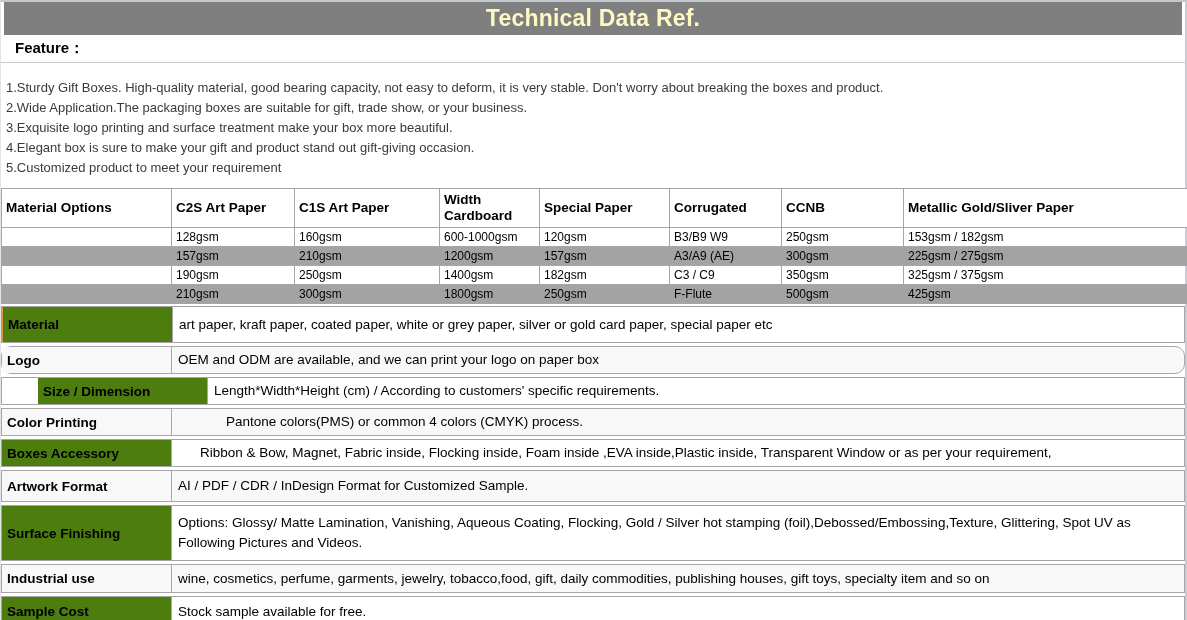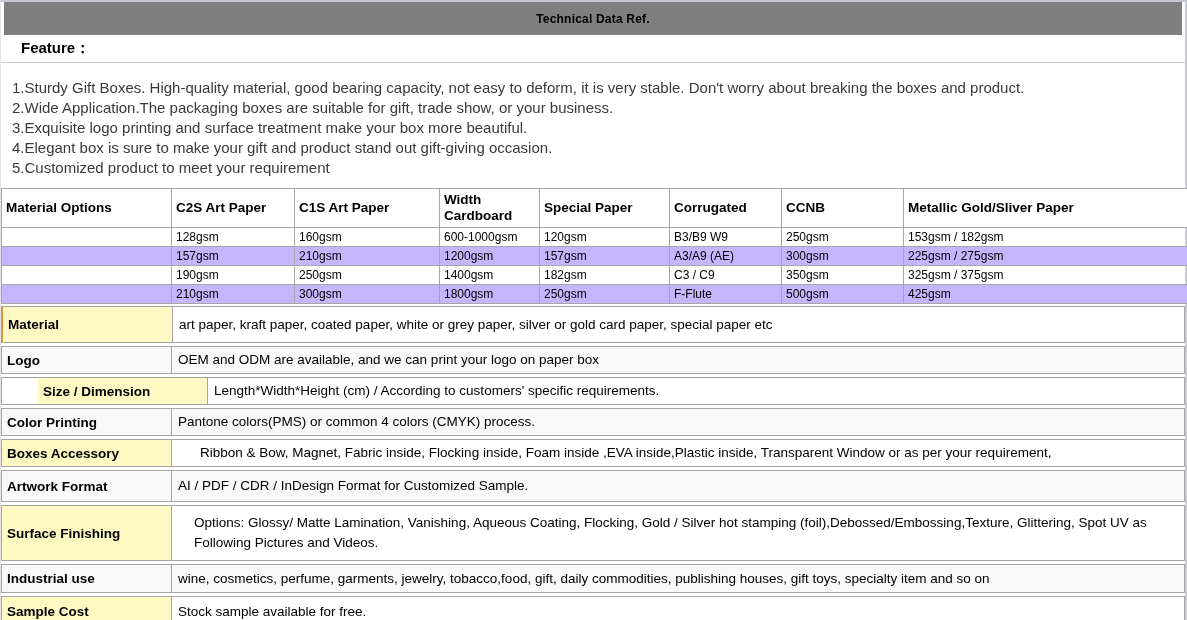--- a/index.html
+++ b/index.html
@@ -9,49 +9,49 @@
     font-family:"Liberation Sans", sans-serif; color:#000;
   }
   .page {
     position:relative; width:1187px; height:620px;
     border-top:2px solid #c3c7cd; border-right:2px solid #caccd2; border-left:1px solid #e4e4e8;
   }
   .title-bar {
     height:33px; margin:0 3px 0 3px; background:#7f7f7f;
     display:flex; align-items:center; justify-content:center;
   }
-  .title-text { color:#000000; font-weight:bold; font-size:12px; letter-spacing:0.2px; }
+  .title-text { color:#fef9c3; font-weight:bold; font-size:23px; letter-spacing:0.2px; }
   .feature-heading {
-    height:28px; display:flex; align-items:center; padding-left:20px;
+    height:28px; display:flex; align-items:center; padding-left:14px;
     font-weight:bold; font-size:15px; border-bottom:1px solid #c9c9c9;
   }
-  .features { padding:15px 8px 0 11px; font-size:15px; color:#3a3a3a; }
+  .features { padding:15px 8px 0 5px; font-size:13px; color:#3a3a3a; }
   .feature-item { line-height:20px; white-space:nowrap; }
 
   table.materials {
     width:1187px; border-collapse:collapse; table-layout:fixed; margin-top:10px;
   }
   table.materials th, table.materials td {
     border:1px solid #a6a6a6; text-align:left; padding:2px 2px 2px 4px;
     overflow:hidden; white-space:normal;
   }
   table.materials th { font-weight:bold; font-size:13.5px; height:39px; line-height:16px; vertical-align:middle; background:#ffffff; }
   table.materials td { font-size:12px; height:19px; vertical-align:middle; }
-  table.materials tr.stripe { background:#c4b5fd; }
+  table.materials tr.stripe { background:#a3a3a3; }
 
   .attrs { margin-top:2px; }
   .attr-row {
     display:flex; align-items:stretch; border:1px solid #a6a6a6; margin-bottom:3px; background:#ffffff;
   }
   .attr-row.faint { background:#f8f8f8; }
   .attr-row.accent { border-left:2px solid #d8973c; }
   .attr-label {
     width:170px; min-width:170px; border-right:1px solid #a6a6a6;
     font-weight:bold; font-size:13.5px; display:flex; align-items:center; padding-left:5px;
-    background:#fef9c3;
+    background:#4d7c0f;
   }
   .attr-row.faint .attr-label { background:#f8f8f8; }
   .attr-value {
     flex:1; display:flex; align-items:center; padding:3px 8px 3px 6px; font-size:13.5px; line-height:20px;
   }
 </style>
 </head>
 <body>
 
 <div class="page">
@@ -135,41 +135,41 @@
           <td>425gsm</td>
         </tr>
       </tbody>
   </table>
 
   <div class="attrs">
       <div class="attr-row accent" style="min-height: 37px;">
         <div class="attr-label">Material</div>
         <div class="attr-value">art paper, kraft paper, coated paper, white or grey paper, silver or gold card paper, special paper etc</div>
       </div>
-      <div class="attr-row faint" style="min-height: 20px;">
+      <div class="attr-row faint" style="min-height: 20px; border-radius: 10px;">
         <div class="attr-label">Logo</div>
         <div class="attr-value">OEM and ODM are available, and we can print your logo on paper box</div>
       </div>
       <div class="attr-row" style="min-height: 27px; padding-left: 36px;">
         <div class="attr-label">Size / Dimension</div>
         <div class="attr-value">Length*Width*Height (cm) / According to customers' specific requirements.</div>
       </div>
-      <div class="attr-row faint" style="min-height: 27px;">
+      <div class="attr-row faint" style="min-height: 27px; gap: 48px;">
         <div class="attr-label">Color Printing</div>
         <div class="attr-value">Pantone colors(PMS) or common 4 colors (CMYK) process.</div>
       </div>
       <div class="attr-row" style="min-height: 27px; gap: 22px;">
         <div class="attr-label">Boxes Accessory</div>
         <div class="attr-value">Ribbon &amp; Bow, Magnet, Fabric inside, Flocking inside, Foam inside ,EVA inside,Plastic inside, Transparent Window or as per your requirement,</div>
       </div>
       <div class="attr-row faint" style="min-height: 32px;">
         <div class="attr-label">Artwork Format</div>
         <div class="attr-value">AI / PDF / CDR / InDesign Format for Customized Sample.</div>
       </div>
-      <div class="attr-row" style="min-height: 56px; gap: 16px;">
+      <div class="attr-row" style="min-height: 56px;">
         <div class="attr-label">Surface Finishing</div>
         <div class="attr-value">Options: Glossy/ Matte Lamination, Vanishing, Aqueous Coating, Flocking, Gold / Silver hot stamping (foil),Debossed/Embossing,Texture, Glittering, Spot UV as Following Pictures and Videos.</div>
       </div>
       <div class="attr-row faint" style="min-height: 29px;">
         <div class="attr-label">Industrial use</div>
         <div class="attr-value">wine, cosmetics, perfume, garments, jewelry, tobacco,food, gift, daily commodities, publishing houses, gift toys, specialty item and so on</div>
       </div>
       <div class="attr-row" style="min-height: 31px;">
         <div class="attr-label">Sample Cost</div>
         <div class="attr-value">Stock sample available for free.</div>

